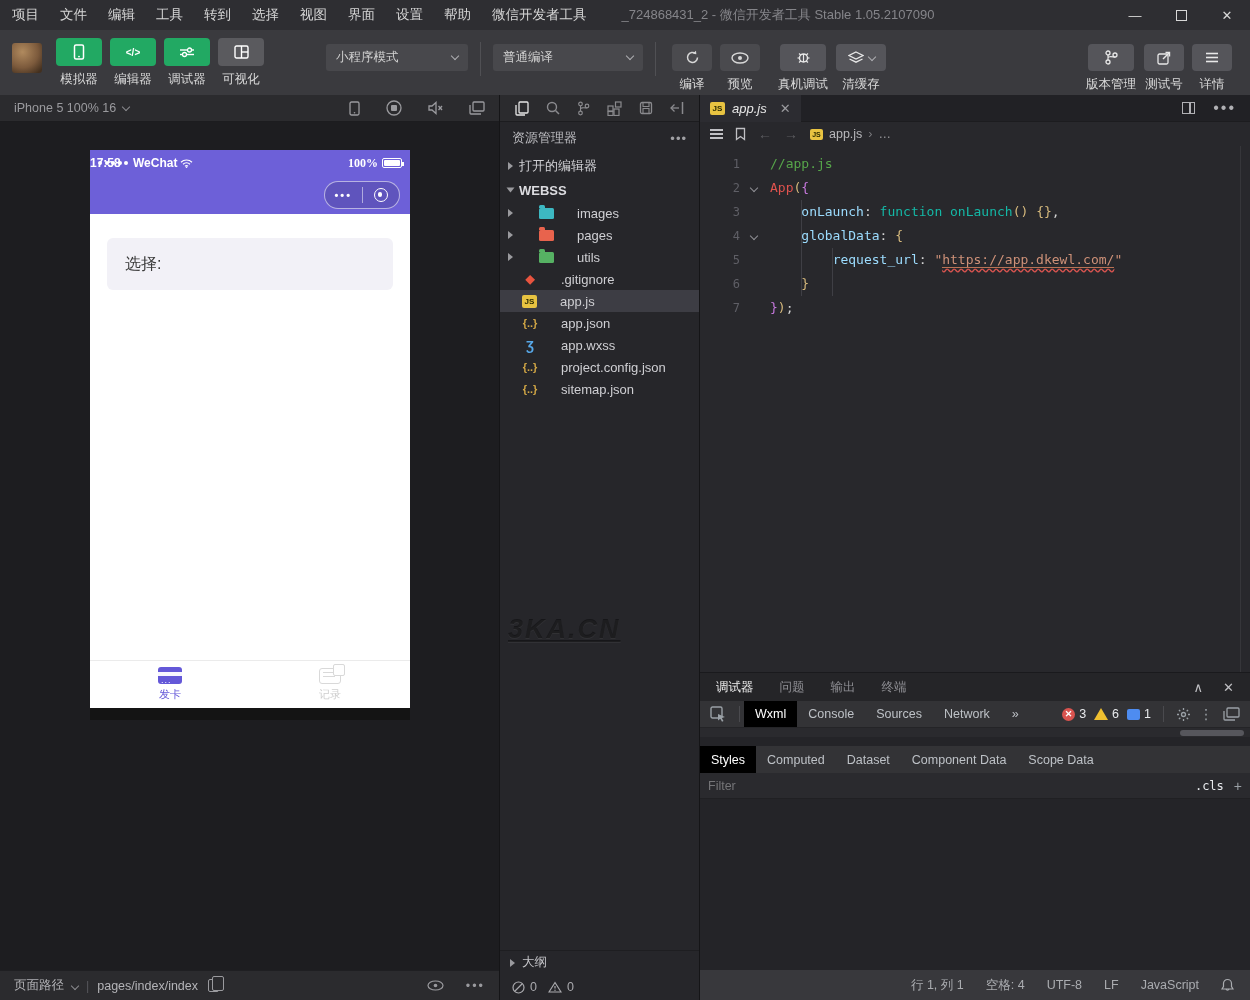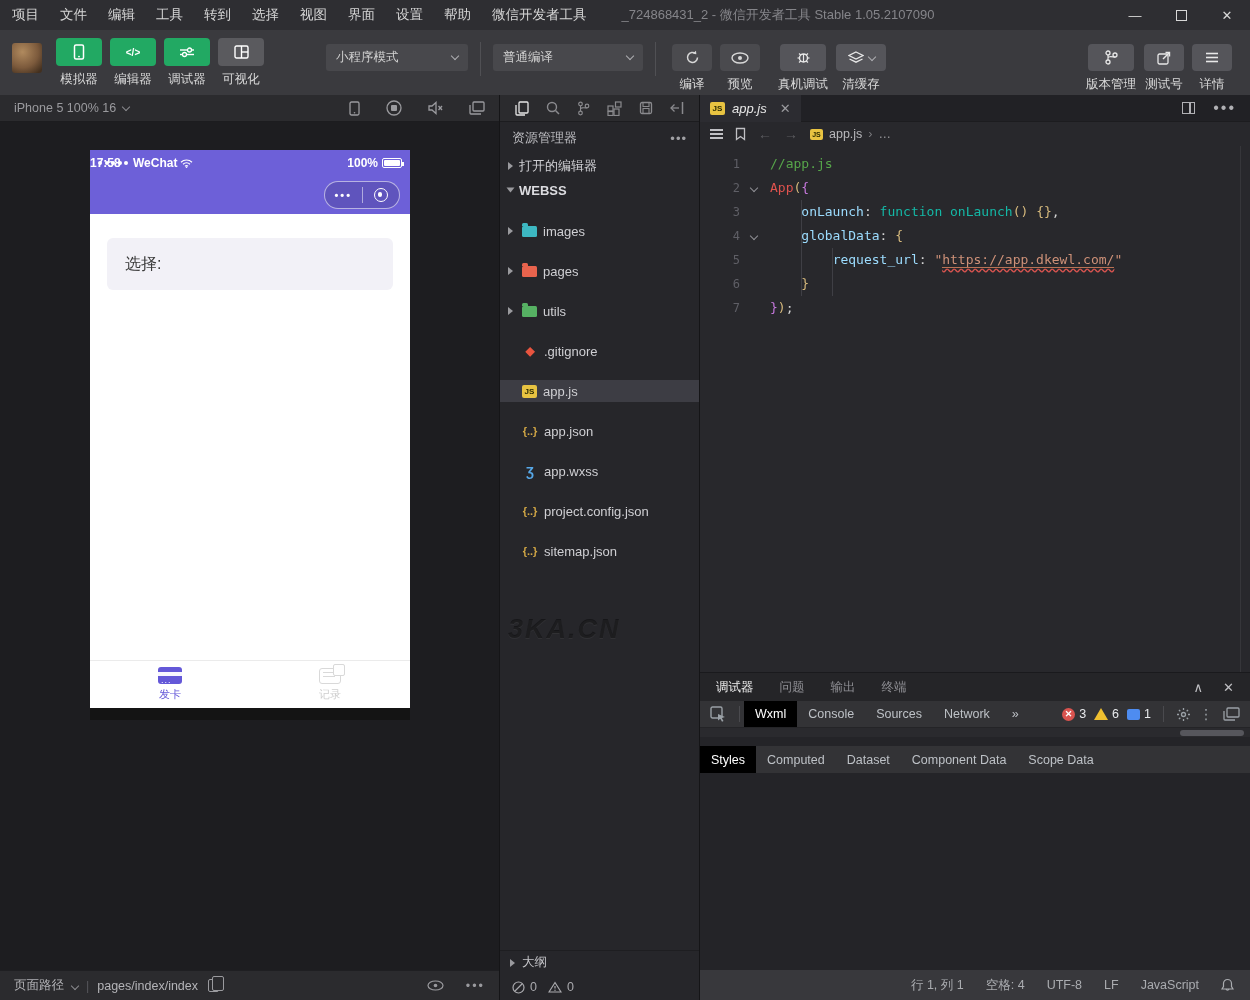--- a/index.html
+++ b/index.html
@@ -59,21 +59,21 @@
   .sim-status { height:30px; flex:none; background:#2b2b2e; border-top:1px solid #1f1f22;
                 display:flex; align-items:center; padding:0 14px; font-size:12.5px; color:#b4b4b8; gap:8px; }
 
   .phone { position:absolute; left:90px; top:28px; width:320px; height:570px; background:#fff;
            display:flex; flex-direction:column; }
   .p-status { height:26px; background:var(--phone-purple); color:#fff; display:flex;
               align-items:center; padding:0 8px; font-size:12px; flex:none; }
   .dots5 { display:inline-flex; gap:2.5px; margin-right:5px; }
   .dots5 i { width:4px; height:4px; border-radius:50%; background:#fff; }
   .p-time { position:absolute; left:0; right:0; text-align:left; font-weight:bold; }
-  .p-batt { margin-left:auto; display:flex; align-items:center; gap:4px; font-weight:bold; }
+  .p-batt { margin-left:auto; display:flex; align-items:center; gap:4px; font-weight:bold;font-family:Liberation Serif, serif; }
   .batt { width:20px; height:10px; border:1px solid #fff; border-radius:2px; padding:1px; position:relative; }
   .batt i { display:block; height:100%; width:100%; background:#fff; border-radius:1px; }
   .batt:after { content:""; position:absolute; right:-3px; top:2.5px; width:2px; height:4px; background:#fff; }
   .p-nav { height:38px; background:var(--phone-purple); position:relative; flex:none; }
   .capsule { position:absolute; right:10px; top:5px; width:76px; height:28px; border-radius:14px;
              background:rgba(0,0,0,0.12); border:1px solid rgba(255,255,255,0.55);
              display:flex; align-items:center; }
   .cap-dots { flex:1; text-align:center; color:#fff; letter-spacing:2px; font-size:11px; font-weight:bold; }
   .cap-sep { width:1px; height:16px; background:rgba(255,255,255,0.5); }
   .cap-o { flex:1; display:flex; justify-content:center; }
@@ -108,31 +108,31 @@
   .expl-band .on { color:#e6e6e6; }
   .expl-head { height:32px; display:flex; align-items:center; padding:0 12px; font-size:13px;
                color:#bcbcc0; flex:none; }
   .expl-head .more { margin-left:auto; letter-spacing:1px; color:#a0a0a4; }
   .sec-row { height:24px; display:flex; align-items:center; font-size:13px; color:#d0d0d4;
              padding-left:8px; gap:6px; flex:none; }
   .tri { width:0; height:0; border-top:4px solid transparent; border-bottom:4px solid transparent;
          border-left:5px solid #9a9a9e; display:inline-block; }
   .tri.open { transform:rotate(90deg); }
   .tree { flex:1; position:relative; font-size:13px; }
-  .t-row { height:22px; display:flex; align-items:center; padding-left:22px; gap:6px; color:#cfcfd3;margin-top:18px; }
+  .t-row { height:22px; display:flex; align-items:center; padding-left:22px; gap:23px; color:#cfcfd3; }
   .t-row.sel { background:#3d3d44; }
   .t-row .tri { margin-left:-14px; margin-right:3px; }
   .folder { width:15px; height:11px; border-radius:1.5px; position:relative; flex:none; }
   .folder:before { content:""; position:absolute; top:-3px; left:0; width:6px; height:3px;
                    background:inherit; border-radius:1.5px 1.5px 0 0; }
   .fic { width:16px; text-align:center; font-weight:bold; flex:none; font-size:11px; }
   .js-ic { background:#e8c341; color:#2b2b00; font-size:8px; font-weight:bold; border-radius:2px;
            width:15px; height:13px; line-height:13px; text-align:center; flex:none; }
   .watermark { position:absolute; left:8px; top:412px; font-size:27px; font-style:italic; font-weight:bold;
-               color:rgba(0,0,0,0.4); text-shadow:0 1px 0 rgba(255,255,255,0.05); letter-spacing:2px; }
+               color:rgba(0,0,0,0.4); text-shadow:0 1px 0 rgba(255,255,255,0.05); letter-spacing:2px;text-decoration:underline; }
   .expl-bottom { flex:none; }
   .outline-row { height:24px; border-top:1px solid #1e1e21; display:flex; align-items:center;
                  gap:7px; padding-left:10px; font-size:12.5px; color:#c6c6ca; }
   .prob-row { height:26px; display:flex; align-items:center; gap:5px; padding-left:12px;
               font-size:12.5px; color:#a9a9ad; }
 
   
   .tabstrip { background:#212125; padding:0; }
   .etab { height:27px; background:#2c2c31; display:flex; align-items:center; padding:0 10px;
           gap:7px; font-size:13px; color:#e8e8e8; font-style:italic; }
@@ -690,20 +690,25 @@
           </div>
         <div class="gap8"></div>
 
         <div class="style-tabs">
           <span class="dt-tab on">Styles</span>
           <span class="dt-tab">Computed</span>
           <span class="dt-tab">Dataset</span>
           <span class="dt-tab">Component Data</span>
           <span class="dt-tab">Scope Data</span>
         </div>
+        <div class="filter-row">
+          <input placeholder="Filter" style="">
+          <span class="cls-lbl">.cls</span>
+          <span class="plus">+</span>
+        </div>
         <div class="dbg-body"></div>
       </div>
 
       <div class="edit-status">
         <span>行 1, 列 1</span>
         <span>空格: 4</span>
         <span>UTF-8</span>
         <span>LF</span>
         <span>JavaScript</span>
         <svg class="ic" width="13" height="14">

